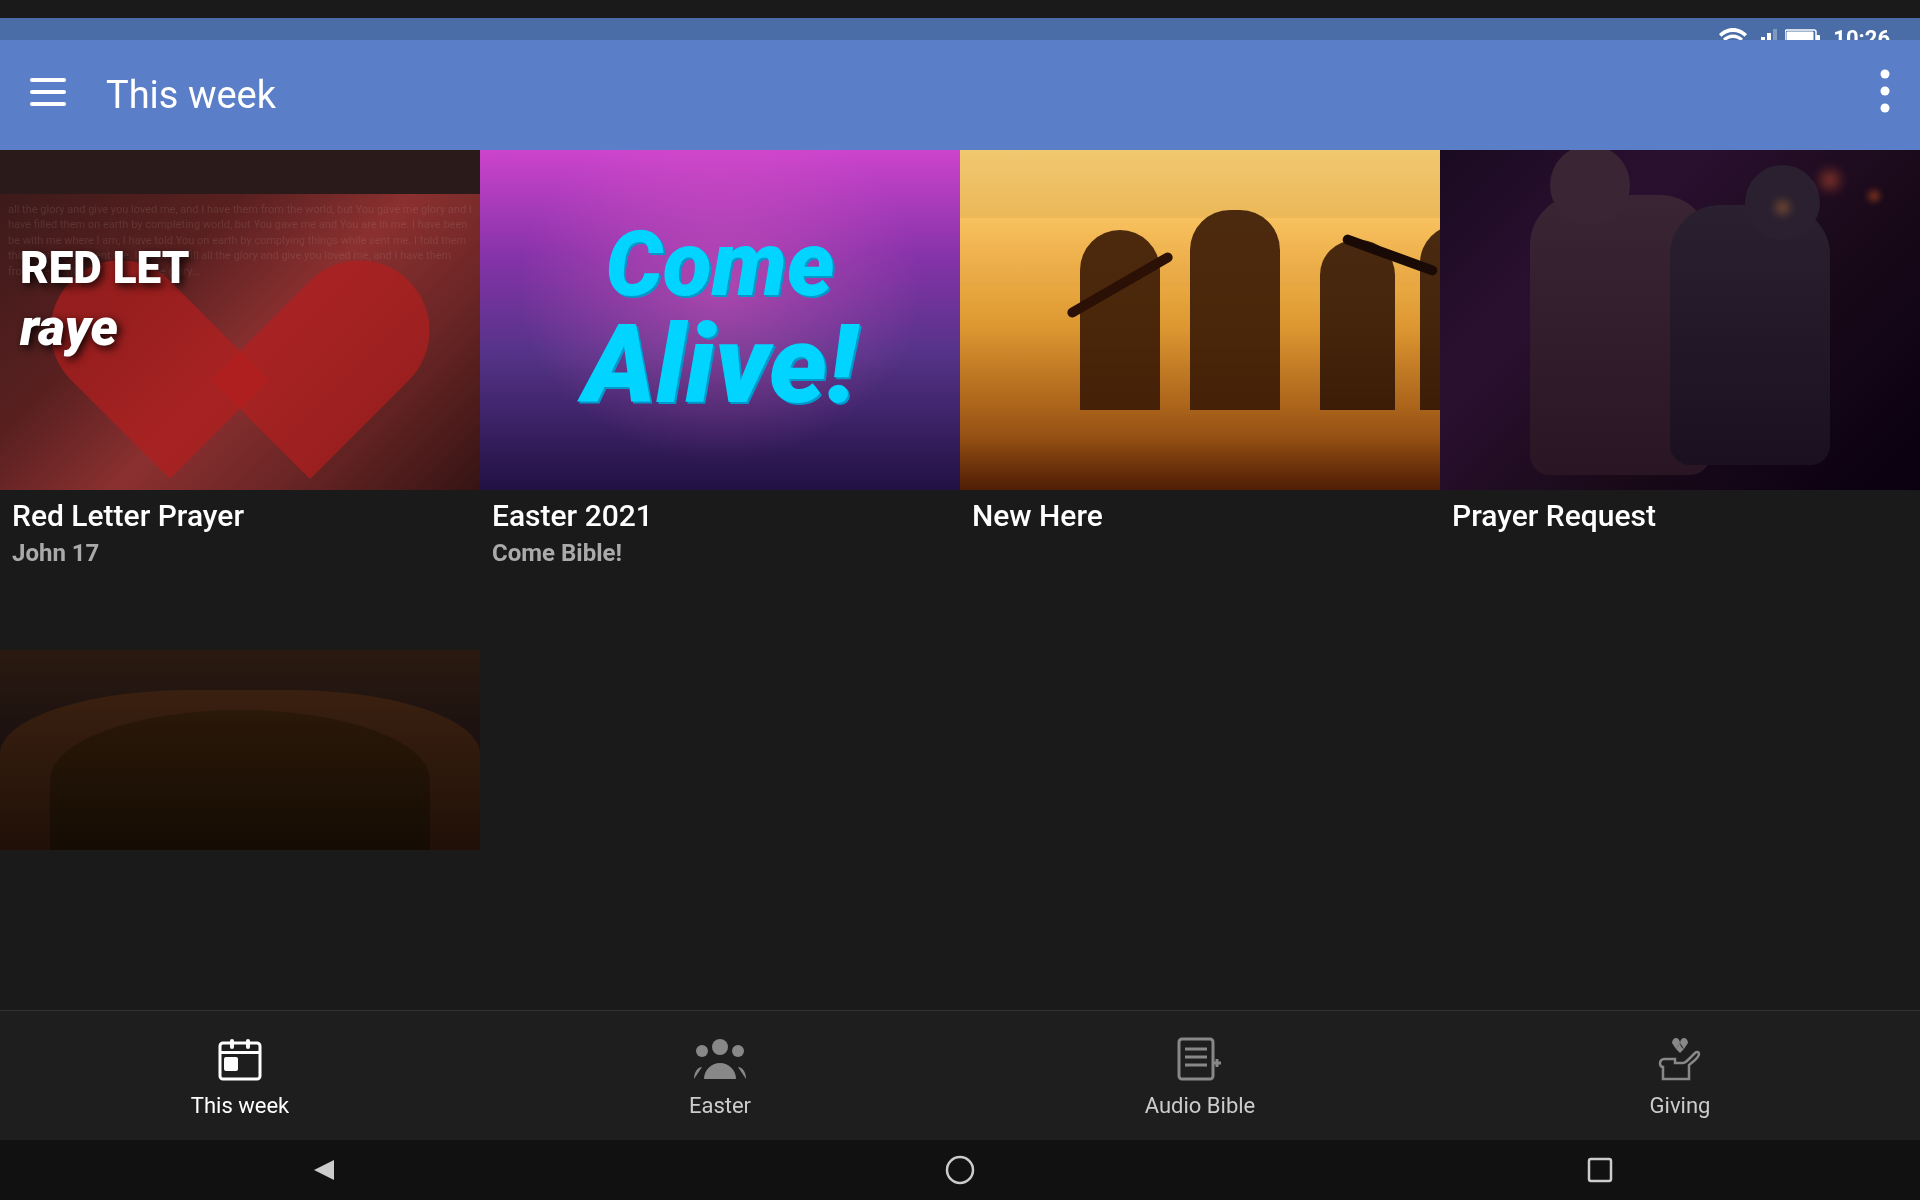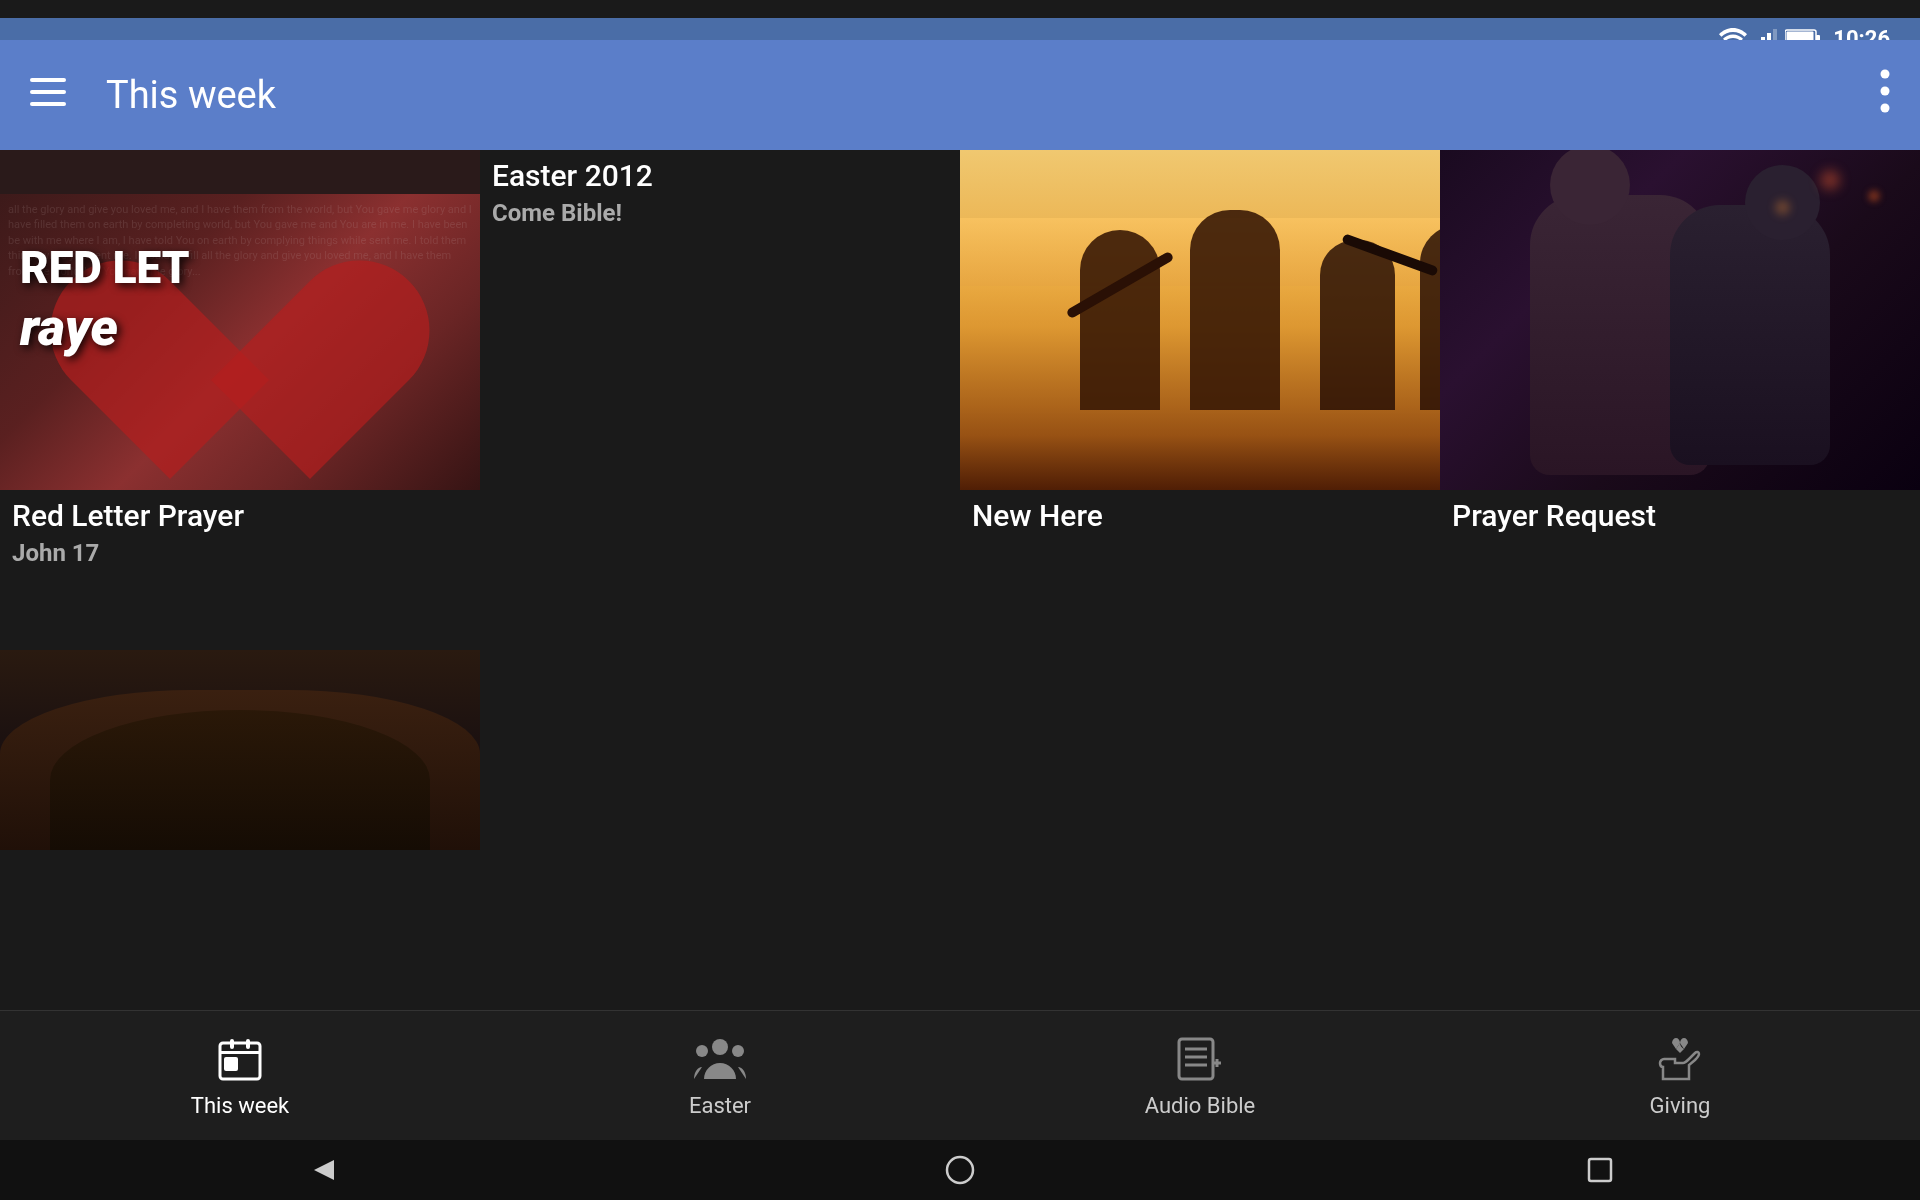--- a/index.html
+++ b/index.html
@@ -374,22 +374,29 @@
           </div>
         </div>
       </div>
       <div class="card-info">
         <div class="card-title">Red Letter Prayer</div>
         <div class="card-subtitle">John 17</div>
       </div>
     </div>
 
     <div class="card card-easter">
+      <div class="card-image" style="background: linear-gradient(180deg, #cc44cc 0%, #8833aa 30%, #553388 60%, #221144 100%); position:relative;">
+        <div style="position:absolute; top:0; left:0; right:0; bottom:0; background: radial-gradient(ellipse at 50% 40%, rgba(255,100,200,0.4) 0%, transparent 60%);"></div>
+        <div class="come-alive-text">
+          <span class="come-text">Come</span>
+          <span class="alive-text">Alive!</span>
+        </div>
+      </div>
       <div class="card-info">
-        <div class="card-title">Easter 2012</div>
+        <div class="card-title">Easter 2021</div>
         <div class="card-subtitle">Come Bible!</div>
       </div>
     </div>
 
     <div class="card card-new">
       <div class="card-image" style="overflow:hidden;">
         <div class="people-silhouette">
 
           <div style="position:absolute; bottom:0; left:0; right:0; height:60%; background: linear-gradient(to bottom, rgba(240,180,60,0.8) 0%, rgba(200,120,20,0.9) 60%, rgba(100,50,10,1) 100%);"></div>
           <div style="position:absolute; top:20%; left:0; right:0; height:80%; background: linear-gradient(to bottom, rgba(255,200,100,0.6) 0%, rgba(220,150,50,0.8) 40%, rgba(150,80,20,0.9) 80%, rgba(80,30,5,1) 100%);"></div>

